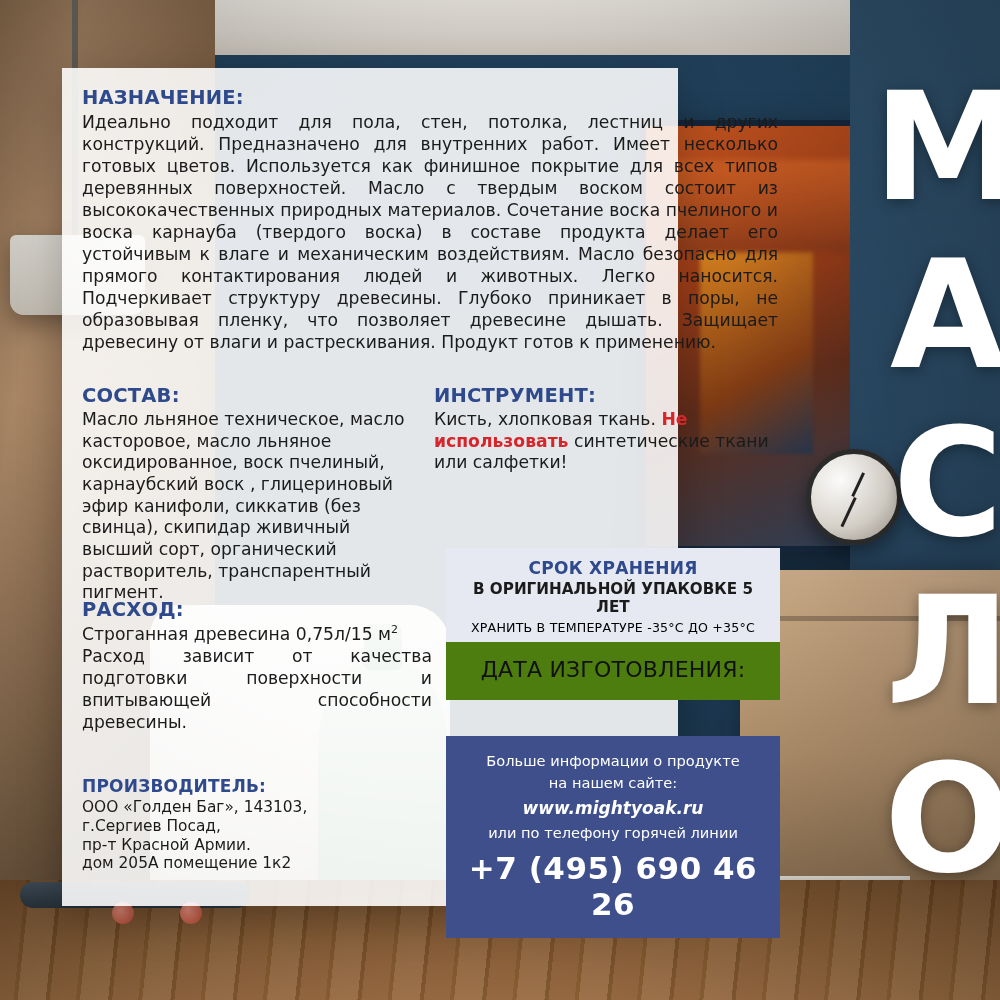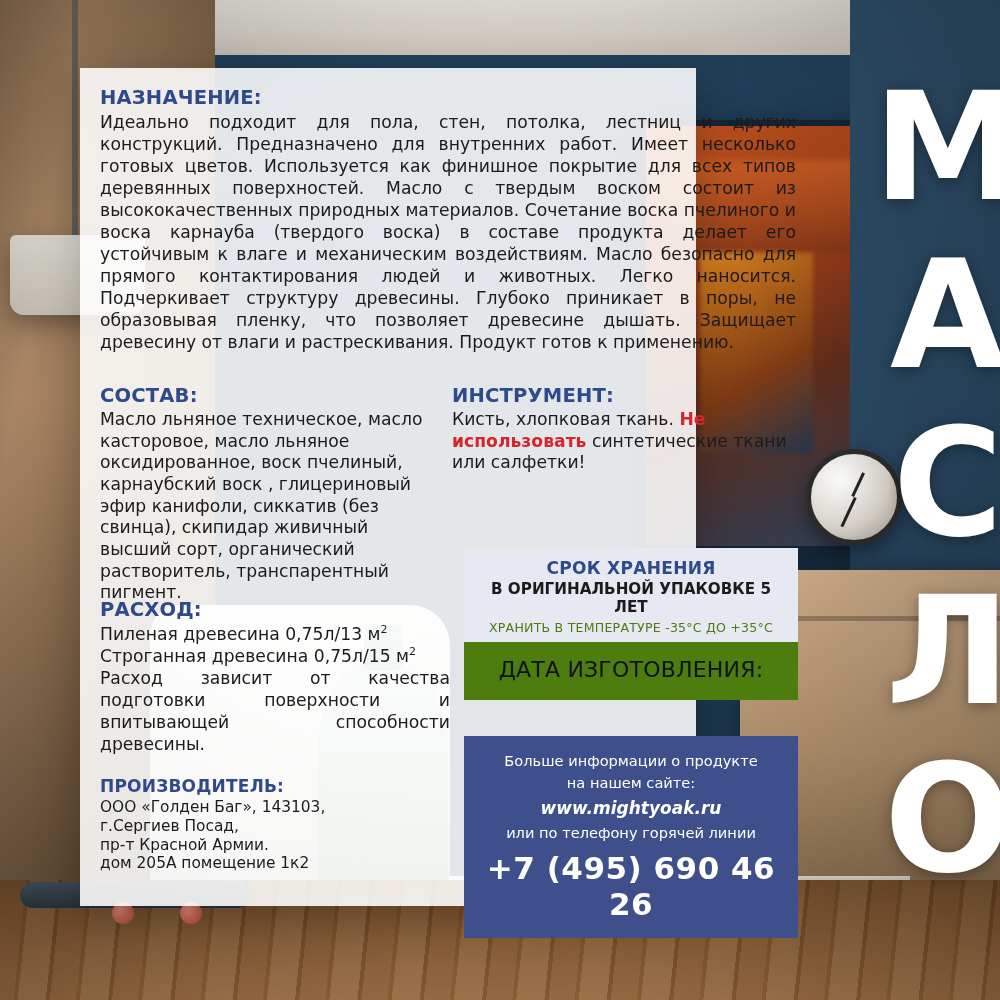--- a/index.html
+++ b/index.html
@@ -205,21 +205,20 @@
 
   
   .card {
     position: absolute;
     left: 62px;
     top: 68px;
     width: 616px;
     height: 838px;
     background: rgba(255,255,255,0.88);
     box-shadow: 0 10px 40px rgba(0,0,0,0.25);
-    margin-left: 18px;
   }
   .card-inner {
     position: absolute;
     left: 14px; top: 18px; right: 14px; bottom: 10px;
   }
 
   h2.sec-title {
     margin: 0 0 2px 0;
     color: #2f4a8c;
     font-size: 19.5px;
@@ -272,21 +271,21 @@
     letter-spacing: 0.3px;
     margin-bottom: 2px;
   }
   .shelf-sub {
     color: #1b1b1b;
     font-weight: bold;
     font-size: 15.2px;
     margin-bottom: 4px;
   }
   .shelf-note {
-    color: #4d7c0f;
+    color: #000000;
     font-size: 12.6px;
     letter-spacing: 0.2px;
   }
 
   .box-date {
     position: absolute;
     left: 370px;
     top: 556px;
     width: 334px;
     background: #4d7c0f;
@@ -370,21 +369,20 @@
         <h2 class="sec-title">ИНСТРУМЕНТ:</h2>
         <div class="body-text">
           <span>Кисть, хлопковая ткань.</span>
           <span class="no-use">Не использовать</span><span> синтетические ткани или салфетки!</span>
         </div>
       </section>
 
       <section class="consumption">
         <h2 class="sec-title">РАСХОД:</h2>
         <div class="body-text">
-          <div><span>Пиленая древесина 0,75л/13 м</span><sup>2</sup></div>
           <div><span>Строганная древесина 0,75л/15 м</span><sup>2</sup></div>
           <div>Расход зависит от качества подготовки поверхности и впитывающей способности древесины.</div>
         </div>
       </section>
 
       <section class="manufacturer">
         <h2 class="sec-title">ПРОИЗВОДИТЕЛЬ:</h2>
         <div class="body-text">
           <div>ООО «Голден Баг», 143103,</div>
           <div>г.Сергиев Посад,</div>

